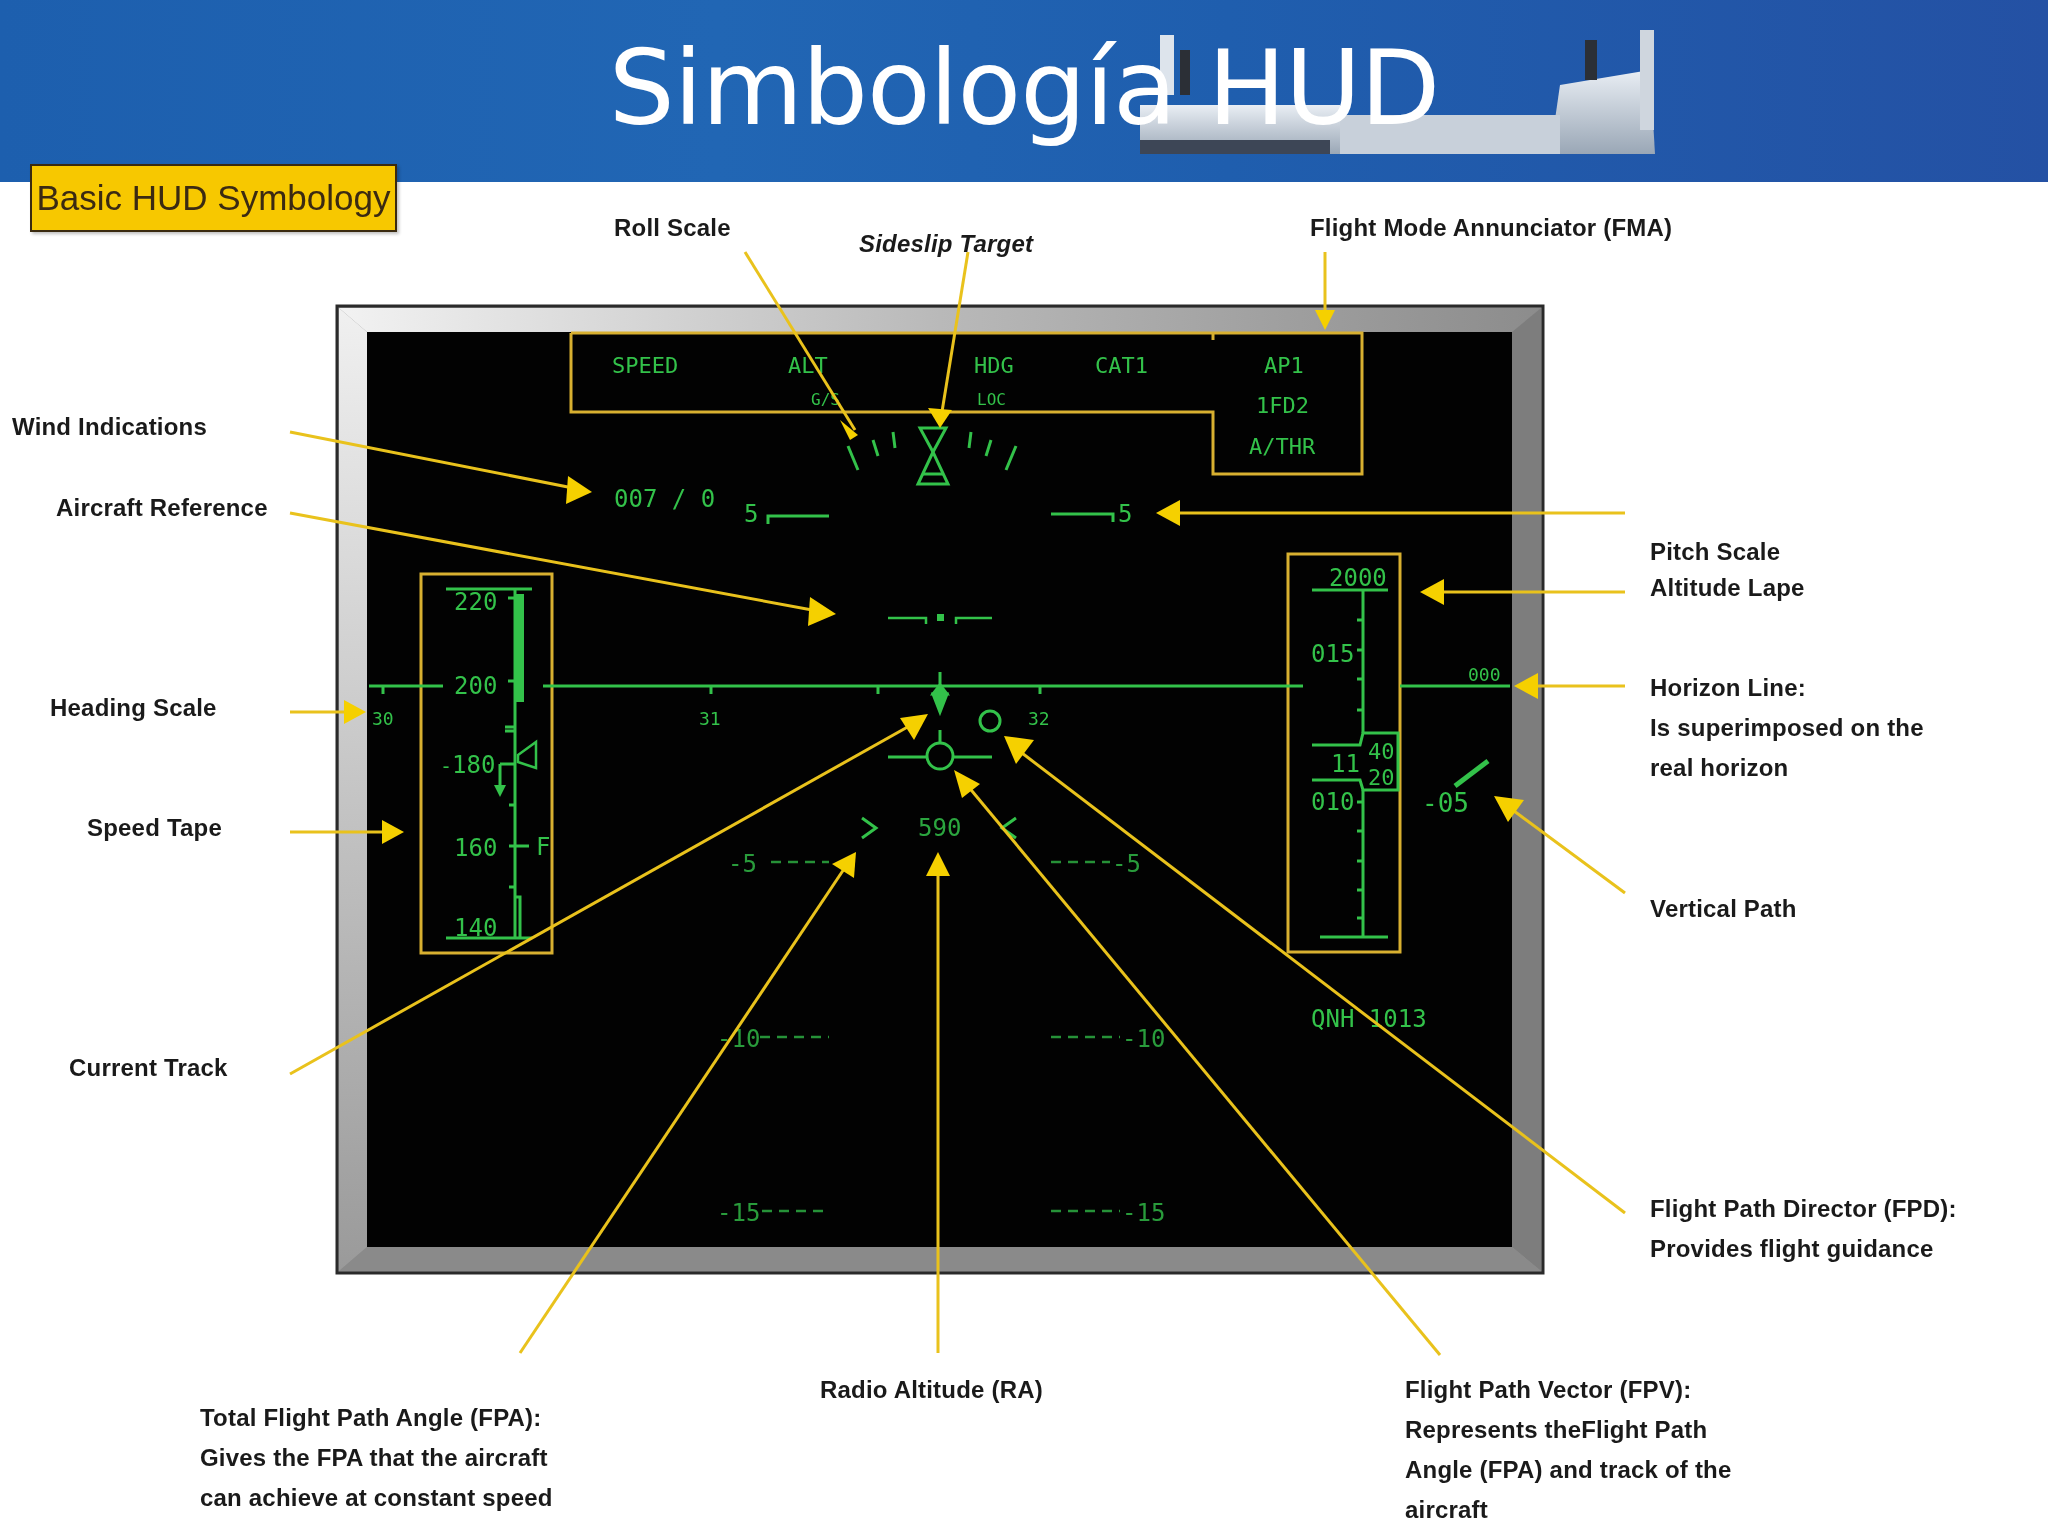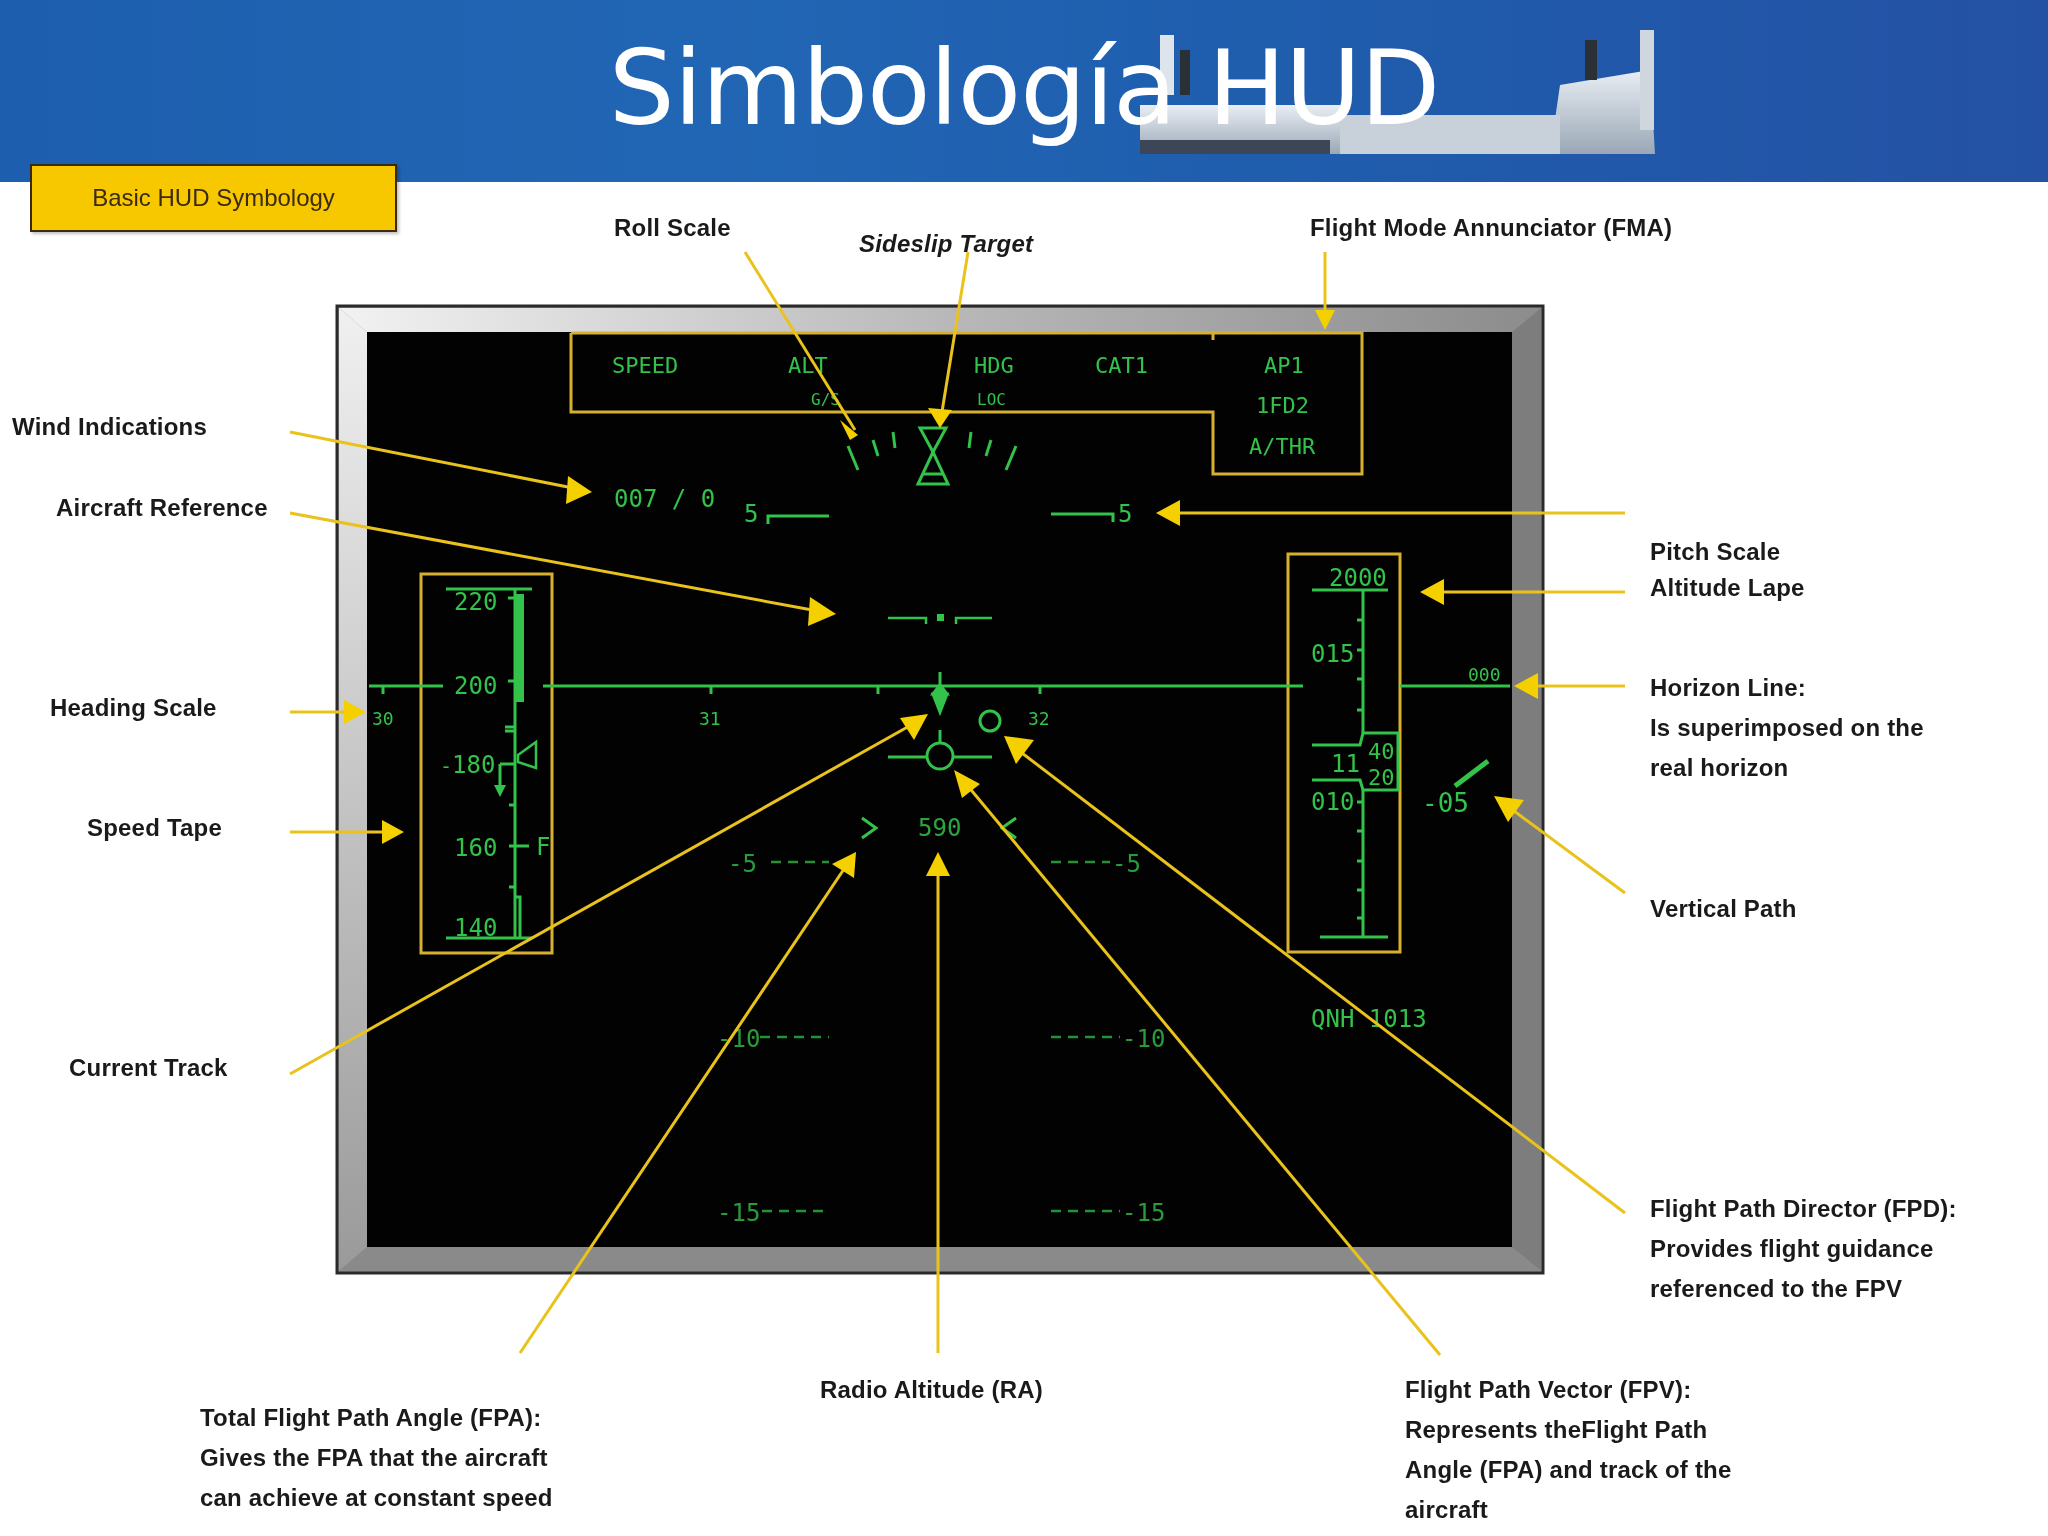--- a/index.html
+++ b/index.html
@@ -4,21 +4,21 @@
 <style>
   html, body { margin:0; padding:0; }
   body { width:2048px; height:1536px; position:relative; overflow:hidden; background:#ffffff; font-family:"Liberation Sans", sans-serif; }
   .banner { position:absolute; left:0; top:0; width:2048px; height:182px;
     background:linear-gradient(90deg,#1d5fae 0%,#2166b4 35%,#1f5eae 60%,#2451a4 100%); overflow:hidden; }
   .banner .plane { position:absolute; left:1140px; top:30px; width:560px; height:124px; }
   .banner-title { position:absolute; left:0; width:2048px; top:28px; text-align:center; color:#ffffff;
     font-family:"DejaVu Sans", sans-serif; font-size:104px; line-height:120px; letter-spacing:-1px; }
   .badge { position:absolute; left:30px; top:164px; width:363px; height:64px; background:#f7c800;
     border:2px solid #3a2a10; box-shadow:2px 2px 3px rgba(0,0,0,0.25);
-    display:flex; align-items:center; justify-content:center; font-size:24px; color:#3b2a12; }
+    display:flex; align-items:center; justify-content:center; font-size:35px; color:#3b2a12; }
   .lbl { position:absolute; color:#1a1a1a; font-weight:bold; font-size:24px; line-height:40px; white-space:nowrap; letter-spacing:0.2px; }
   .lbl.cond { font-family:"Liberation Sans", sans-serif; }
   svg.main { position:absolute; left:0; top:0; }
   .g { fill:#33c24a; font-family:"DejaVu Sans Mono", monospace; }
 </style>
 </head>
 <body>
 
 <div class="banner">
   <svg class="plane" viewBox="0 0 560 124">
@@ -269,21 +269,20 @@
 <div class="lbl" style="left:1650px; top:568px;">Altitude Lape</div>
 <div class="lbl" style="left:1650px; top:668px;">
   <div>Horizon Line:</div>
   <div>Is superimposed on the</div>
   <div>real horizon</div>
 </div>
 <div class="lbl" style="left:1650px; top:889px;">Vertical Path</div>
 <div class="lbl" style="left:1650px; top:1189px;">
   <div>Flight Path Director (FPD):</div>
   <div>Provides flight guidance</div>
-  <div>referenced to the FPV</div>
 </div>
 
 <div class="lbl cond" style="left:200px; top:1398px;">
   <div>Total Flight Path Angle (FPA):</div>
   <div>Gives the FPA that the aircraft</div>
   <div>can achieve at constant speed</div>
 </div>
 <div class="lbl cond" style="left:820px; top:1370px;">Radio Altitude (RA)</div>
 <div class="lbl" style="left:1405px; top:1370px;">
   <div>Flight Path Vector (FPV):</div>

